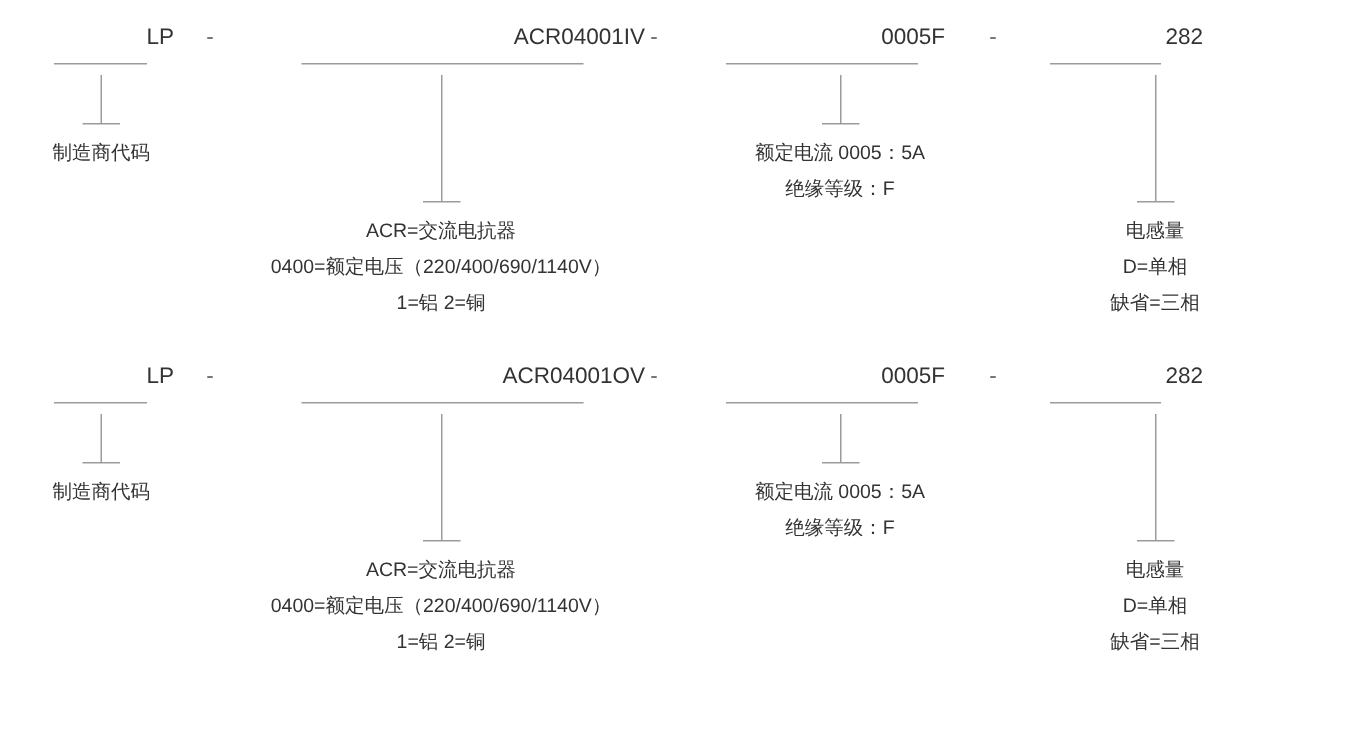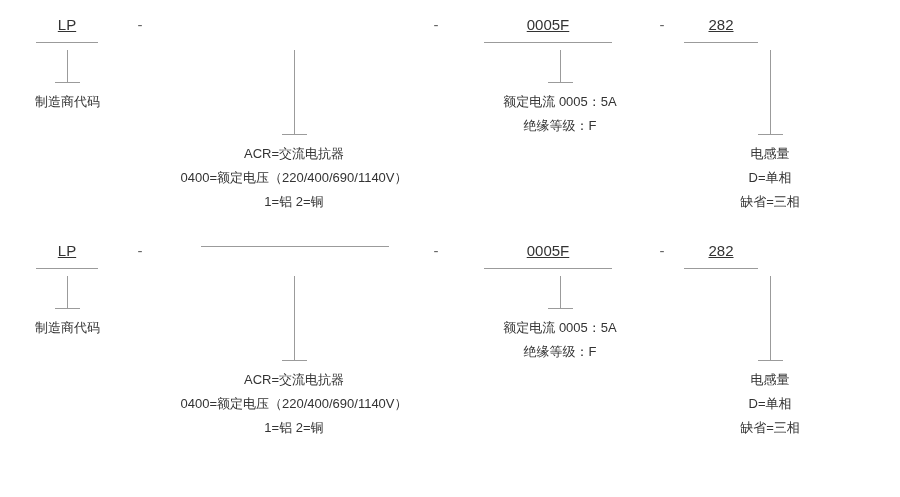--- a/index.html
+++ b/index.html
@@ -27,22 +27,21 @@
   .block-1 { top: 14px; }
   .block-2 { top: 240px; }
 
   
   .code-row {
     position: relative;
     height: 46px;
   }
   .seg {
     position: absolute;
-    text-align: center;
-    text-decoration: underline;
+    text-align: right;
   }
   .seg-code {
     font-size: 15px;
     color: #333333;
     line-height: 22px;
     white-space: nowrap;
   }
   .seg-rule {
     height: 1px;
     background: #9b9b9b;
@@ -76,41 +75,45 @@
     line-height: 24px;
     color: #333333;
     white-space: nowrap;
   }
   .label-group div { white-space: nowrap; }
 
   
   .s1 { left: 18px;  width: 98px; }
   .s2 { left: 160px; width: 270px; }
   .s3 { left: 466px; width: 164px; }
-  .s4 { left: 656px; width: 130px; }
+  .s4 { left: 672px; width: 130px; }
 
   .d1 { left: 128px; width: 24px; }
   .d2 { left: 424px; width: 24px; }
   .d3 { left: 650px; width: 24px; }
 </style>
 </head>
 <body>
 
 <div class="page">
 
   <div class="block block-1">
 
     <div class="code-row">
       <div class="seg s1">
         <div class="seg-code">LP</div>
         <div class="seg-rule" style="width:62px;"></div>
       </div>
 
       <div class="dash d1">-</div>
 
+      <div class="seg s2">
+        <div class="seg-code">ACR04001IV</div>
+        <div class="seg-rule" style="width:188px;"></div>
+      </div>
 
       <div class="dash d2">-</div>
 
       <div class="seg s3">
         <div class="seg-code">0005F</div>
         <div class="seg-rule" style="width:128px;"></div>
       </div>
 
       <div class="dash d3">-</div>
 
@@ -158,20 +161,21 @@
 
     <div class="code-row">
       <div class="seg s1">
         <div class="seg-code">LP</div>
         <div class="seg-rule" style="width:62px;"></div>
       </div>
 
       <div class="dash d1">-</div>
 
       <div class="seg s2">
+        <div class="seg-code">ACR04001OV</div>
         <div class="seg-rule" style="width:188px;"></div>
       </div>
 
       <div class="dash d2">-</div>
 
       <div class="seg s3">
         <div class="seg-code">0005F</div>
         <div class="seg-rule" style="width:128px;"></div>
       </div>
 

